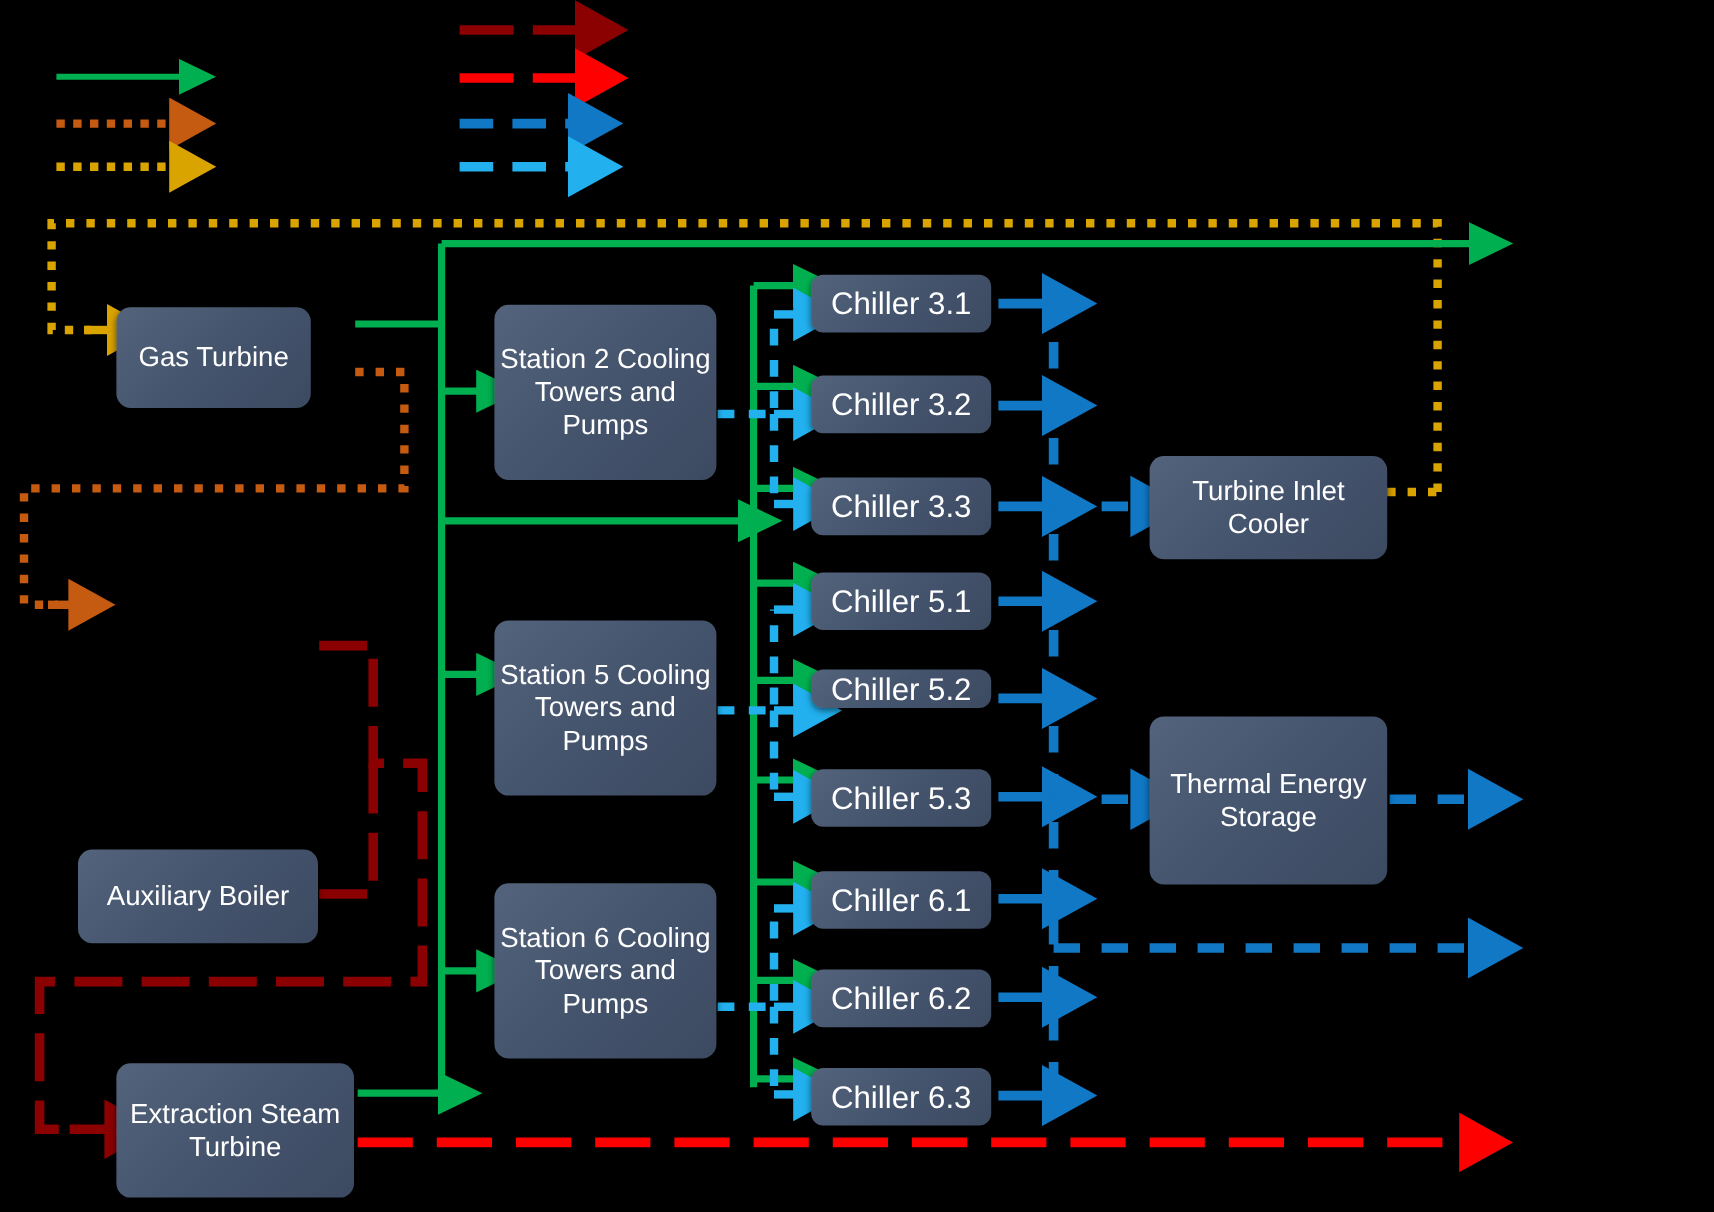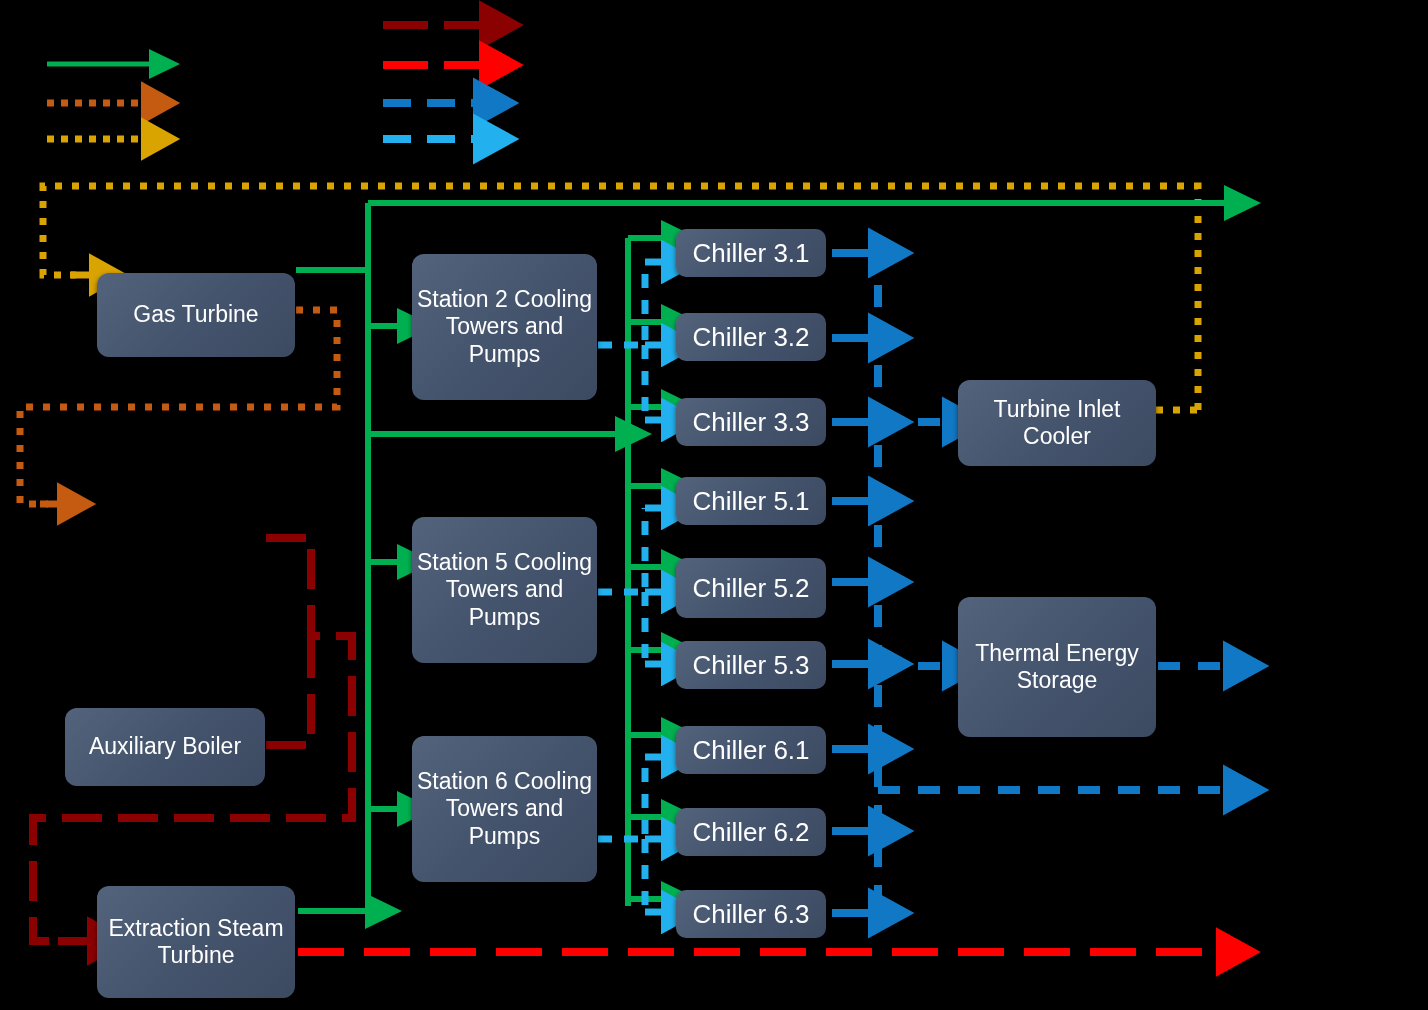--- a/index.html
+++ b/index.html
@@ -157,33 +157,33 @@
 
     <line x1="878" y1="422" x2="950" y2="422" stroke="#1178C5" stroke-width="8" stroke-dasharray="22 18" marker-end="url(#ahBlue)"></line>
 
     <line x1="878" y1="666" x2="950" y2="666" stroke="#1178C5" stroke-width="8" stroke-dasharray="22 18" marker-end="url(#ahBlue)"></line>
 
     <line x1="1158" y1="666" x2="1231" y2="666" stroke="#1178C5" stroke-width="8" stroke-dasharray="22 18" marker-end="url(#ahBlue)"></line>
 
     <line x1="878" y1="790" x2="1231" y2="790" stroke="#1178C5" stroke-width="8" stroke-dasharray="22 18" marker-end="url(#ahBlue)"></line>
   </svg>
 
-  <div class="node" style="left: 97px; top: 273px; width: 198px; height: 84px;">Gas Turbine</div>
+  <div class="node" style="left: 97px; top: 256px; width: 162px; height: 84px;">Gas Turbine</div>
   <div class="node" style="left: 65px; top: 708px; width: 200px; height: 78px; text-align: right;">Auxiliary Boiler</div>
   <div class="node" style="left: 97px; top: 886px; width: 198px; height: 112px;">Extraction Steam Turbine</div>
 
   <div class="node" style="left: 412px; top: 254px; width: 185px; height: 146px;">Station 2 Cooling Towers and Pumps</div>
   <div class="node" style="left: 412px; top: 489px; width: 185px; height: 146px; margin-top: 28px;">Station 5 Cooling Towers and Pumps</div>
   <div class="node" style="left: 412px; top: 736px; width: 185px; height: 146px;">Station 6 Cooling Towers and Pumps</div>
 
   <div class="node small" style="left: 676px; top: 229px; width: 150px; height: 48px;">Chiller 3.1</div>
   <div class="node small" style="left: 676px; top: 313px; width: 150px; height: 48px;">Chiller 3.2</div>
   <div class="node small" style="left: 676px; top: 398px; width: 150px; height: 48px;">Chiller 3.3</div>
   <div class="node small" style="left: 676px; top: 477px; width: 150px; height: 48px;">Chiller 5.1</div>
-  <div class="node small" style="left: 676px; top: 558px; width: 150px; height: 60px;">Chiller 5.2</div>
+  <div class="node small" style="left: 676px; top: 558px; width: 150px; height: 32px;">Chiller 5.2</div>
   <div class="node small" style="left: 676px; top: 641px; width: 150px; height: 48px;">Chiller 5.3</div>
   <div class="node small" style="left: 676px; top: 726px; width: 150px; height: 48px;">Chiller 6.1</div>
   <div class="node small" style="left: 676px; top: 808px; width: 150px; height: 48px;">Chiller 6.2</div>
   <div class="node small" style="left: 676px; top: 890px; width: 150px; height: 48px;">Chiller 6.3</div>
 
   <div class="node" style="left: 958px; top: 380px; width: 198px; height: 86px;">Turbine Inlet Cooler</div>
   <div class="node" style="left: 958px; top: 597px; width: 198px; height: 140px;">Thermal Energy Storage</div>
 
 </div>
 

